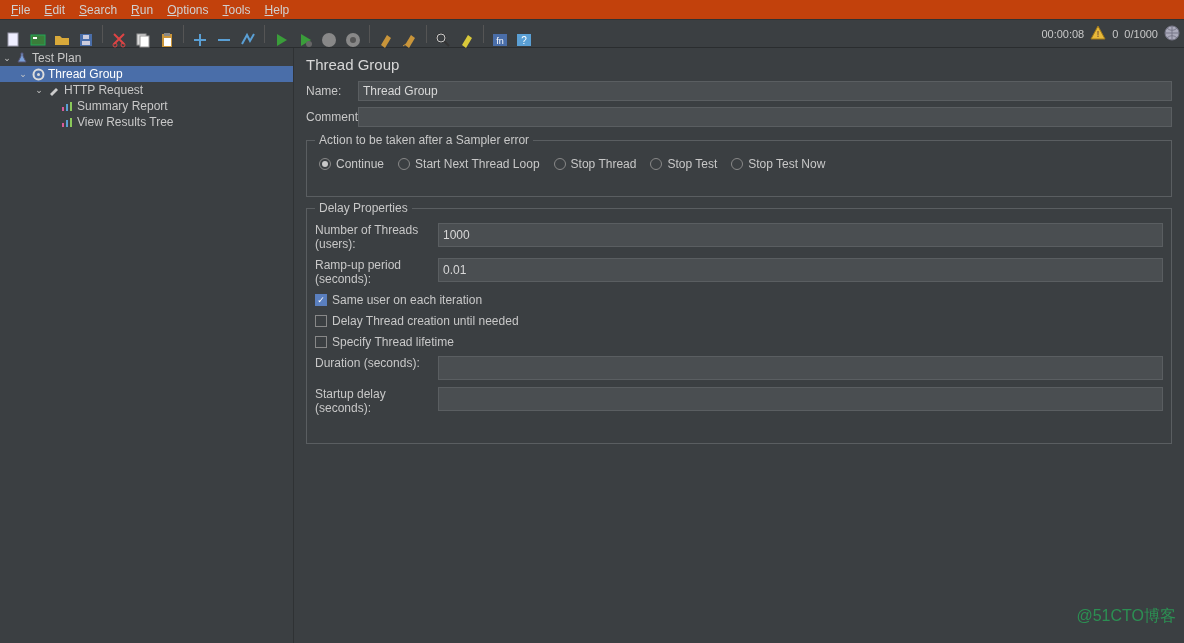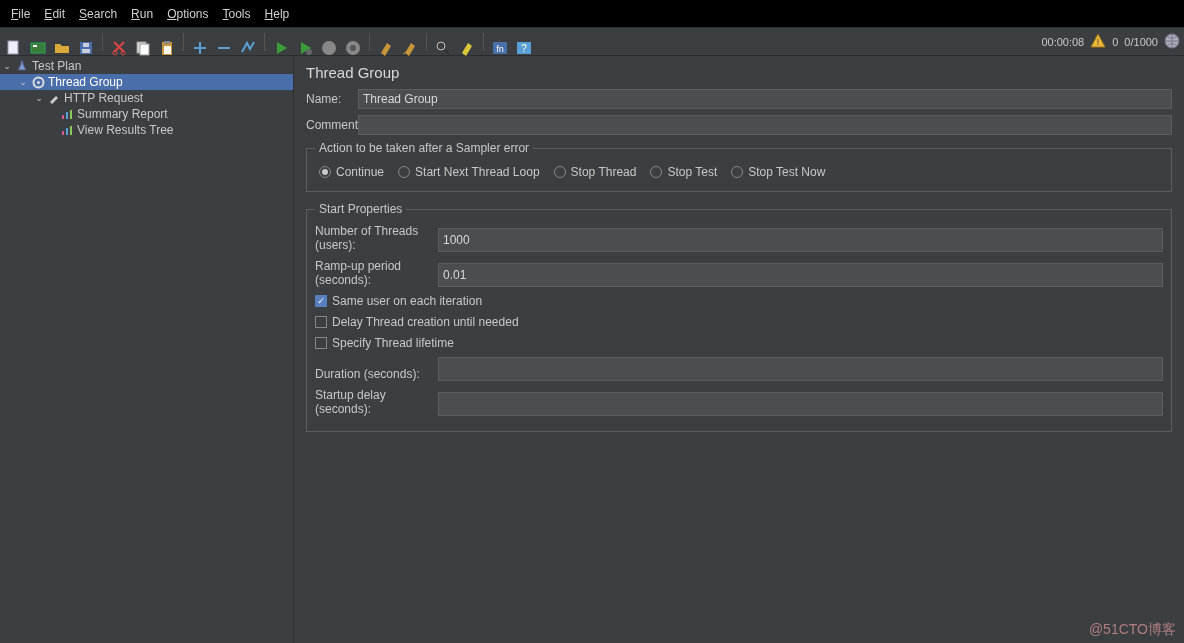--- a/index.html
+++ b/index.html
@@ -1,50 +1,50 @@
 <!DOCTYPE html>
 <html><head>
 <meta charset="utf-8">
 <style>
 * { box-sizing: border-box; margin: 0; padding: 0; font-family: "Segoe UI", Tahoma, sans-serif; }
 body { background:#3b3f42; color:#c8c8c8; font-size:12px; width:1184px; height:643px; overflow:hidden; position:relative; }
-.menubar { background:#000000; display:flex; height:28px; align-items:center; padding:0 4px; border-bottom:1px solid #2f3234;}
+.menubar { background:#c2410c; display:flex; height:20px; align-items:center; padding:0 4px; border-bottom:1px solid #2f3234;}
 .menubar .menu-item { padding:2px 7px; cursor:default; color:#d0d0d0;}
 .menubar .menu-item u { text-decoration:underline; }
 .toolbar { background:#3b3f42; height:28px; display:flex; align-items:center; padding:2px 4px; gap:4px; border-bottom:1px solid #2a2d2f;}
 .tool-btn { width:20px; height:20px; display:flex; align-items:center; justify-content:center; border-radius:2px;margin-top:12px; }
 .tool-btn svg { width:18px; height:18px; }
 .sep { width:1px; height:18px; background:#555; margin:0 2px;}
 .status-right { margin-left:auto; display:flex; align-items:center; gap:6px; color:#c8c8c8; font-size:11px;}
 .main { display:flex; height:595px; }
 .tree-panel { width:294px; background:#3b3f42; border-right:1px solid #2f3234; padding-top:2px;}
 .tree-row { display:flex; align-items:center; height:16px; padding-left:4px; gap:3px; cursor:default;}
 .tree-row.selected { background:#4a6ea9; color:#fff;}
 .toggle { width:10px; color:#c8c8c8; font-size:9px; text-align:center;}
 .tree-icon { width:14px; height:14px; display:flex; align-items:center; justify-content:center;}
 .content { flex:1; padding:8px 12px; overflow:auto; position:relative;}
 .content h2 { font-size:15px; font-weight:normal; color:#d8d8d8; margin-bottom:8px;}
 .row { display:flex; align-items:center; margin-bottom:6px; gap:2px;}
 .row label { color:#c8c8c8; }
 .row input[type=text] { flex:1; background:#4a4e51; border:1px solid #5a5e61; color:#d8d8d8; padding:2px 4px; font-size:12px; height:20px;}
 .row input[type=text]:disabled { background:#3f4346; color:#888;}
-fieldset { border:1px solid #5a5e61; padding:8px 8px 8px 8px; margin-bottom:10px; position:relative;}
+fieldset { border:1px solid #5a5e61; padding:8px 8px 21px 8px; margin-bottom:4px; position:relative;}
 legend { color:#c8c8c8; padding:0 4px; font-size:12px;}
 .radio-row { display:flex; gap:14px; align-items:center; padding:2px 0 4px 4px;}
 .radio-item, .check-item { display:flex; align-items:center; gap:5px; color:#c8c8c8;}
 .radio { width:12px; height:12px; border-radius:50%; border:1px solid #888; display:flex; align-items:center; justify-content:center; background:#3b3f42;}
 .radio.checked::after { content:""; width:6px; height:6px; border-radius:50%; background:#c8c8c8;}
 .check { width:12px; height:12px; border:1px solid #888; display:flex; align-items:center; justify-content:center; background:#3b3f42;}
 .check.checked { background:#5a7fbf; border-color:#5a7fbf;}
 .check.checked::after { content:"✓"; color:#fff; font-size:9px; line-height:1;}
-.field-row { display:flex; align-items:flex-end; margin-bottom:7px; gap:8px;}
+.field-row { display:flex; align-items:flex-start; margin-bottom:7px; gap:8px;}
 .field-row .lbl { width:115px; color:#c8c8c8;}
 .field-row input[type=text] { flex:1; background:#4a4e51; border:1px solid #5a5e61; color:#d8d8d8; padding:2px 4px; font-size:12px; height:24px;}
 .disabled-lbl { color:#7a7a7a; }
-.watermark { position:absolute; right:8px; bottom:4px; color:#fca5a5; font-size:14px; opacity:.6;}
+.watermark { position:absolute; right:8px; bottom:16px; color:#22c55e; font-size:16px; opacity:.6;}
 .warn-icon svg, .globe-icon svg { width:16px; height:16px;}
 </style>
 </head>
 <body>
 
 <div class="menubar">
   <div class="menu-item"><u>F</u>ile</div>
   <div class="menu-item"><u>E</u>dit</div>
   <div class="menu-item"><u>S</u>earch</div>
   <div class="menu-item"><u>R</u>un</div>
@@ -276,21 +276,21 @@
             <span>Stop Test</span>
           </div>
         <div class="radio-item">
             <span class="radio"></span>
             <span>Stop Test Now</span>
           </div>
       </div>
     </fieldset>
 
     <fieldset>
-      <legend>Start Properties</legend>
+      <legend>Delay Properties</legend>
 
       <div class="field-row">
         <span class="lbl">Number of Threads (users):</span>
         <input type="text" value="1000" style="">
       </div>
       <div class="field-row">
         <span class="lbl">Ramp-up period (seconds):</span>
         <input type="text" value="0.01" style="">
       </div>
 

